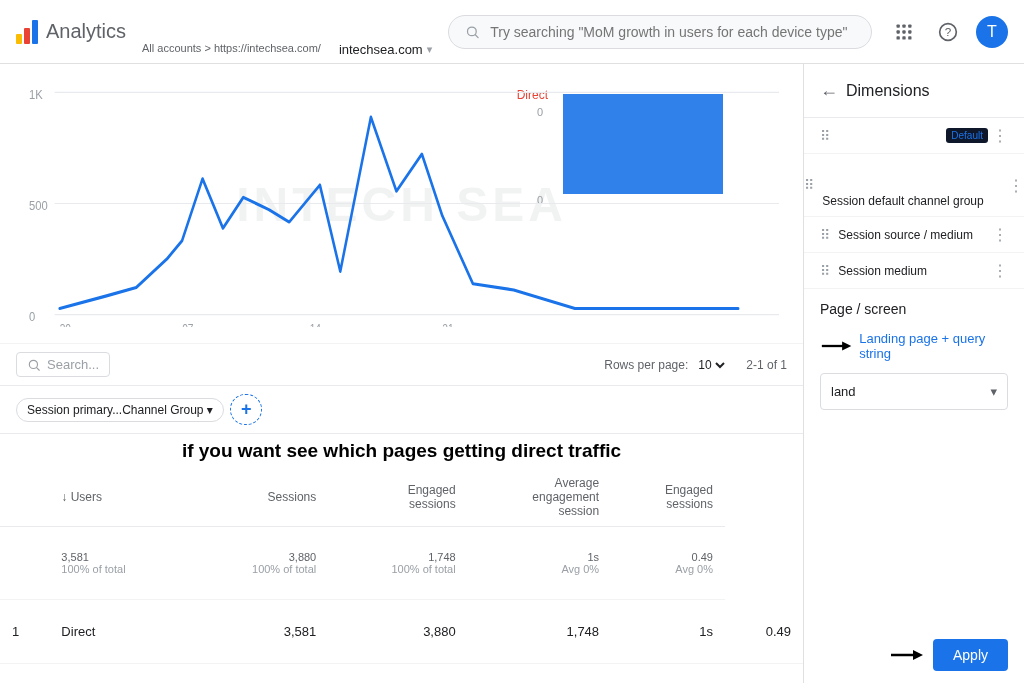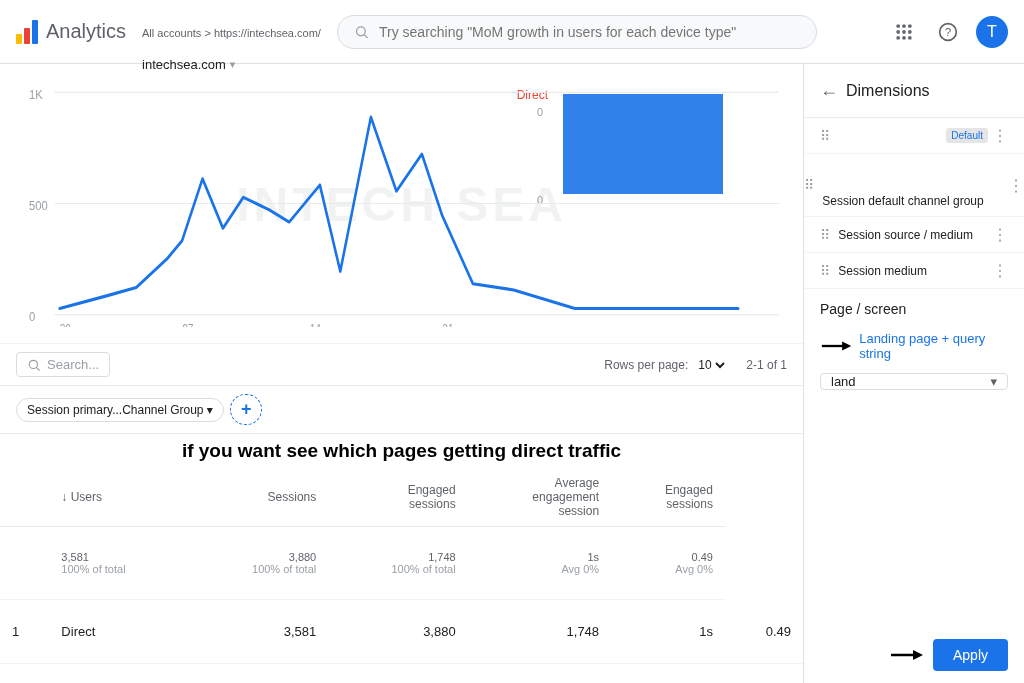--- a/index.html
+++ b/index.html
@@ -321,21 +321,21 @@
       display: flex;
       align-items: center;
       justify-content: space-between;
     }
 
     .search-dropdown {
       display: flex;
       align-items: center;
       border: 1px solid #dadce0;
       border-radius: 4px;
-      padding: 0 10px;
+      padding: 10px 10px;
       margin-top: 8px;
       font-size: 13px;
       color: #202124;
       justify-content: space-between;
       cursor: pointer;
     }
 
     .apply-btn-row {
       padding: 12px 16px;
       margin-top: auto;
@@ -382,21 +382,21 @@
 <div class="top-nav">
   <div class="nav-logo">
     <div class="logo-bars">
       <div class="logo-bar" style="height:10px;background:#fbbc04;"></div>
       <div class="logo-bar" style="height:16px;background:#ea4335;"></div>
       <div class="logo-bar" style="height:24px;background:#1a73e8;"></div>
     </div>
     <span class="nav-title">Analytics</span>
   </div>
 
-  <div style="display:flex;flex-direction:column;gap:18px;margin-top:36px;">
+  <div style="display:flex;flex-direction:row;gap:18px;margin-top:36px;">
     <div style="font-size:11px;color:#5f6368;">All accounts &gt; https://intechsea.com/</div>
     <div style="font-size:13px;font-weight:500;color:#202124;display:flex;align-items:center;gap:4px;">
       <span>intechsea.com</span>
       <span style="font-size:11px;color:#9aa0a6;">▾</span>
     </div>
   </div>
 
   <div class="search-bar">
     <svg width="16" height="16" viewBox="0 0 24 24" fill="none">
       <circle cx="11" cy="11" r="7" stroke="#9aa0a6" stroke-width="2"></circle>
@@ -541,21 +541,21 @@
       <span class="back-arrow">←</span>
       <span class="panel-title">Dimensions</span>
     </div>
 
     <div style="padding:8px 16px;border-bottom:1px solid #f1f3f4;">
       <div style="display:flex;align-items:flex-start;justify-content:space-between;gap:4px;">
         <div style="display:flex;align-items:flex-start;gap:6px;">
           <span style="color:#9aa0a6;font-size:14px;margin-top:2px;">⠿</span>
         </div>
         <div style="display:flex;align-items:center;gap:4px;flex-shrink:0;">
-          <span style="background:#e5e5e5;color:#1a73e8;font-size:10px;padding:2px 5px;border-radius:3px;white-space:nowrap;">Default</span>
+          <span style="background:#0f172a;color:#1a73e8;font-size:10px;padding:2px 5px;border-radius:3px;white-space:nowrap;">Default</span>
           <span style="color:#9aa0a6;font-size:16px;cursor:pointer;">⋮</span>
         </div>
       </div>
     </div>
 
     <div class="dimension-item">
       <div class="dimension-item-left">
         <span class="drag-icon">⠿</span>
         <span style="font-size:12px;margin-top:32px;">Session default channel group</span>
       </div>

